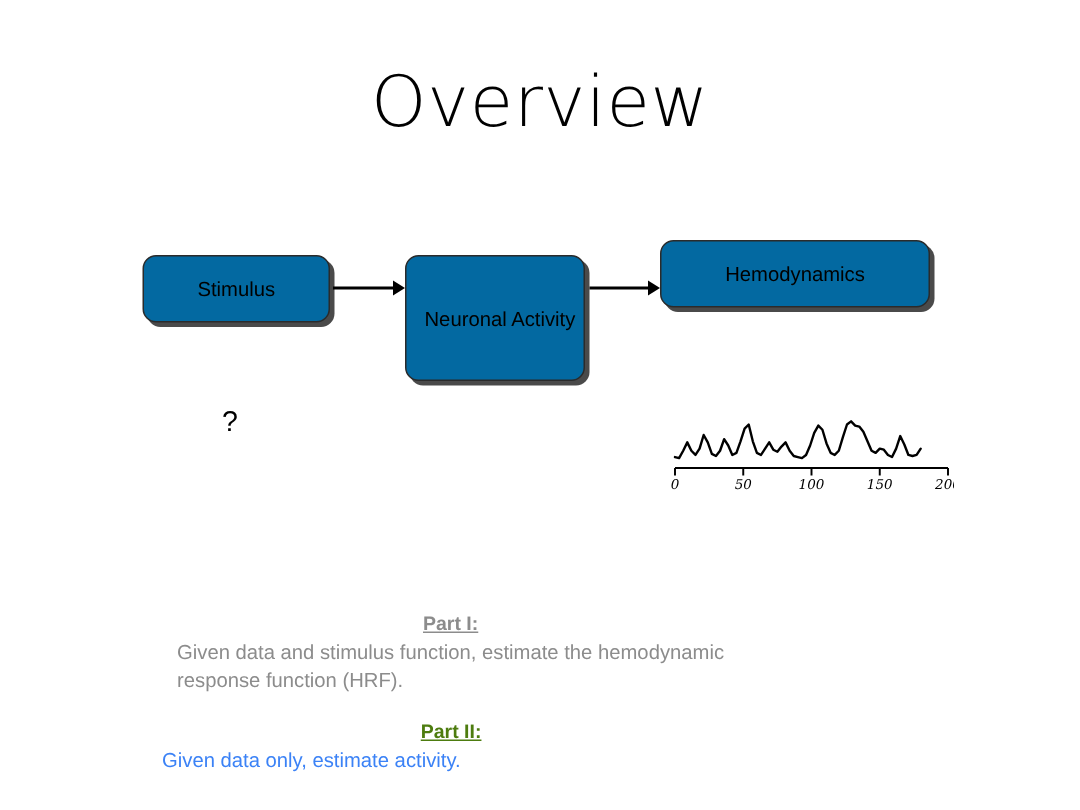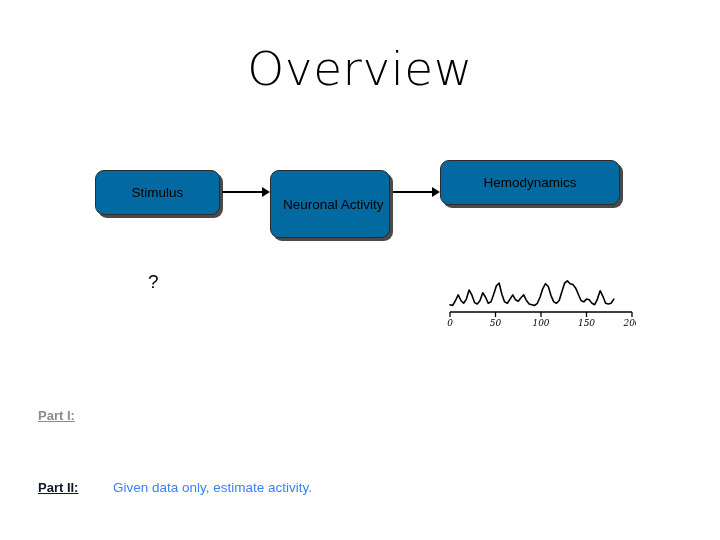--- a/index.html
+++ b/index.html
@@ -52,21 +52,21 @@
     justify-content: center;
     text-align: center;
   }
   .flow-box.left-text {
     justify-content: flex-start;
     text-align: left;
     padding-left: 12px;
   }
 
   #box-stimulus      { left: 95px;  top: 170px; width: 125px; height: 45px; }
-  #box-neuronal      { left: 270px; top: 170px; width: 120px; height: 68px; }
+  #box-neuronal      { left: 270px; top: 170px; width: 120px; height: 84px; }
   #box-hemodynamics  { left: 440px; top: 160px; width: 180px; height: 45px; }
 
   
   .arrow {
     position: absolute;
     height: 10px;
   }
   .arrow .shaft {
     position: absolute;
     left: 0;
@@ -110,41 +110,42 @@
     width: 190px;
     height: 56px;
   }
   #waveform-plot svg { display: block; }
 
   
   .part-block {
     position: absolute;
     display: flex;
     align-items: center;
+    flex-direction: column;
   }
   .part-label {
     font-family: "Liberation Sans", sans-serif;
     font-weight: bold;
     font-size: 13px;
     line-height: 19px;
     text-decoration: underline;
     white-space: nowrap;
   }
   .part-body {
     font-family: "Liberation Sans", sans-serif;
     font-size: 13.5px;
     line-height: 19px;
   }
 
   #part-one       { left: 38px;  top: 406px; width: 560px; }
   #part-one .part-label { color: #8c8c8c; width: 72px; }
   #part-one .part-body  { color: #8c8c8c; width: 400px; }
 
   #part-two       { left: 38px;  top: 478px; width: 560px; }
-  #part-two .part-label { color: #0f172a; width: 75px; }
+  #part-two .part-label { color: #4d7c0f; width: 75px; }
   #part-two .part-body  { color: #3b82f6; width: 420px; }
 </style>
 </head>
 <body>
 
 <div id="slide-title">Overview</div>
 
 <div id="box-stimulus" class="flow-box center-text">
   <span>Stimulus</span>
 </div>
@@ -185,18 +186,19 @@
         <text x="49.5" y="54" text-anchor="middle" font-family="&quot;DejaVu Serif&quot;, serif" font-size="9" font-style="italic" fill="#000000">50</text>
         <text x="95" y="54" text-anchor="middle" font-family="&quot;DejaVu Serif&quot;, serif" font-size="9" font-style="italic" fill="#000000">100</text>
         <text x="140.5" y="54" text-anchor="middle" font-family="&quot;DejaVu Serif&quot;, serif" font-size="9" font-style="italic" fill="#000000">150</text>
         <text x="186" y="54" text-anchor="middle" font-family="&quot;DejaVu Serif&quot;, serif" font-size="9" font-style="italic" fill="#000000">200</text>
       </g>
   </svg>
 </div>
 
 <div id="part-one" class="part-block">
   <div class="part-label">Part I:</div>
+  <div class="part-body">Given data and stimulus function, estimate the hemodynamic response function (HRF).</div>
 </div>
 
 <div id="part-two" class="part-block">
   <div class="part-label">Part II:</div>
   <div class="part-body">Given data only, estimate activity.</div>
 </div>
 
 </body></html>

